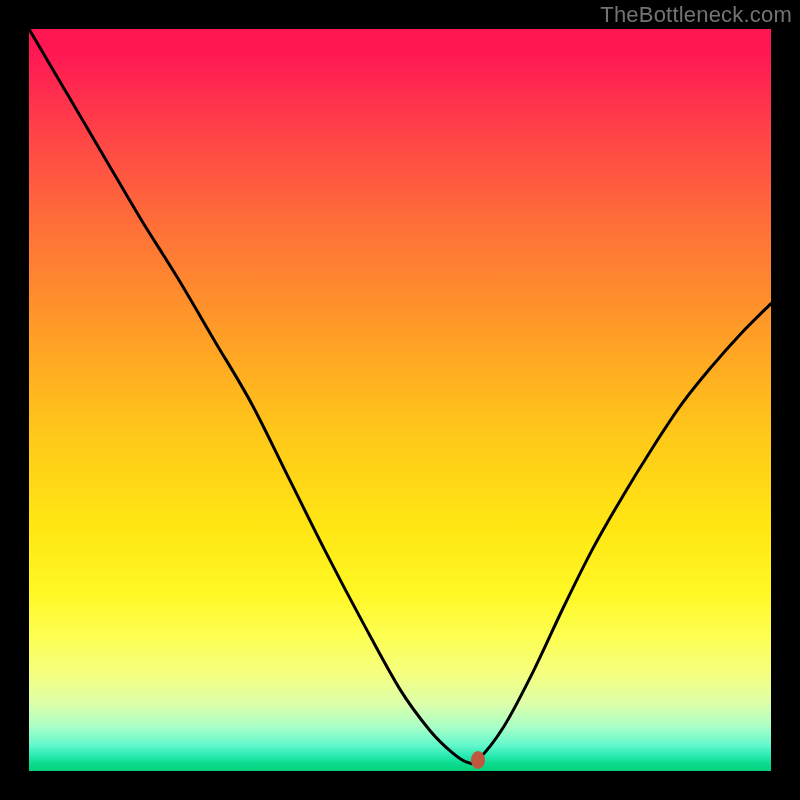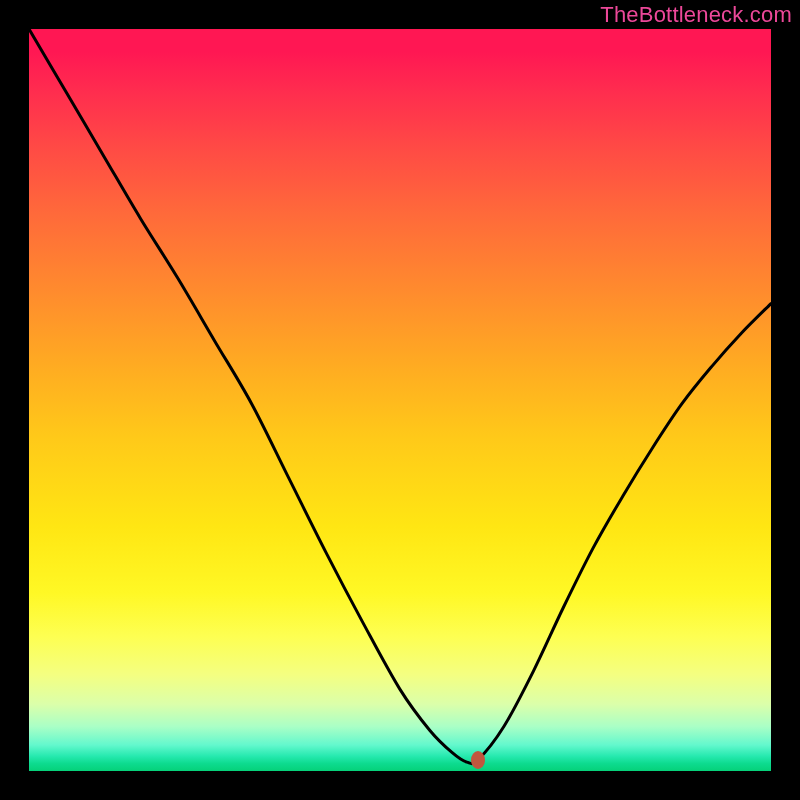--- a/index.html
+++ b/index.html
@@ -13,21 +13,21 @@
   .frame {
     position: relative;
     width: 800px;
     height: 800px;
     background: #000;
   }
   .watermark {
     position: absolute;
     top: 2px;
     right: 8px;
-    color: #ec4899;
+    color: #737373;
     font-size: 22px;
     font-weight: 500;
     letter-spacing: 0.2px;
     z-index: 10;
   }
   .plot-area {
     position: absolute;
     left: 29px;
     top: 29px;
     width: 742px;

